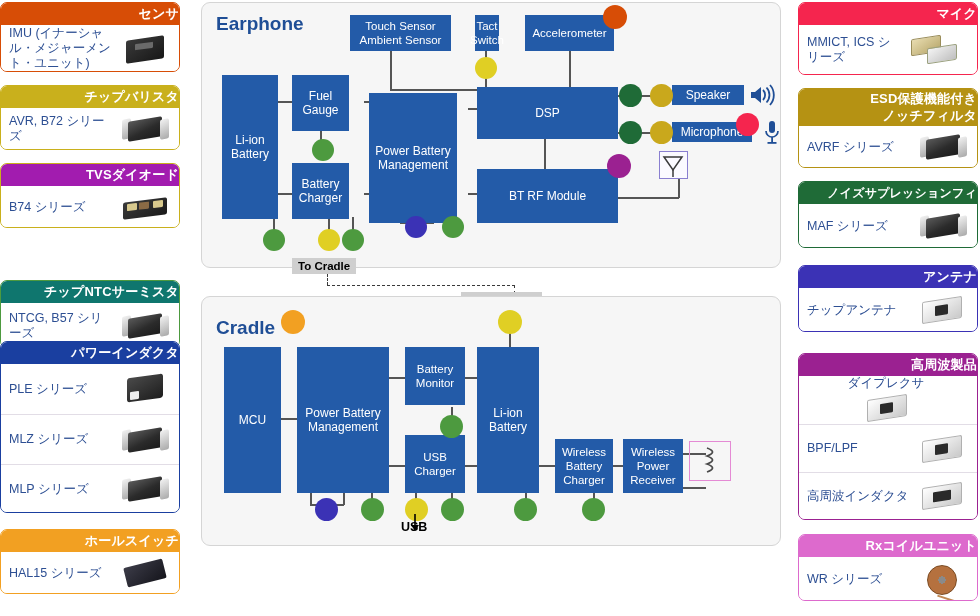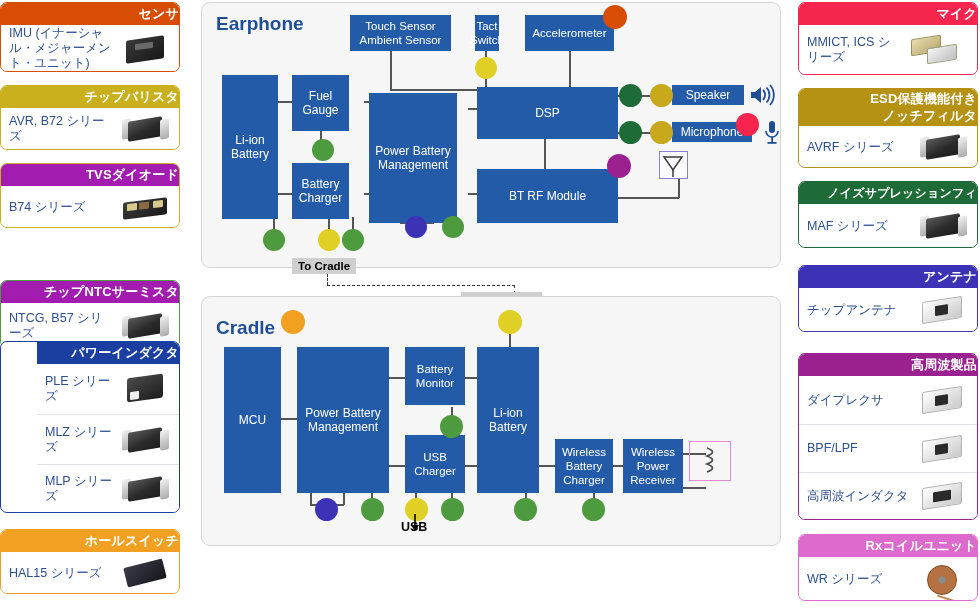--- a/index.html
+++ b/index.html
@@ -162,34 +162,34 @@
                 <div class="p" style="left:4px;"></div>
                 <div class="p" style="left:16px;background:#8a6a45;"></div>
                 <div class="p" style="left:30px;"></div>
               </div>
           </div>
         </div>
       </div>
     </div>
 
     <div class="card" id="card-ntc" style="top:280px;height:68px;border-color:#4d9a3f;">
-      <div class="card-hd" style="background:#a21caf;">チップNTCサーミスタ</div>
+      <div class="card-hd" style="background:#0f766e;">チップNTCサーミスタ</div>
       <div class="card-body">
         <div class="row" style="height:45px;">
           <div class="row-txt">NTCG, B57 シリーズ</div>
           <div class="thumb">
             <div class="mlcc-cap l"></div>
               <div class="mlcc-body"></div>
               <div class="mlcc-cap r"></div>
           </div>
         </div>
       </div>
     </div>
 
-    <div class="card" id="card-inductor" style="top:341px;height:172px;border-color:#1a3fa0;padding-left:36px;">
+    <div class="card" id="card-inductor" style="top:341px;height:172px;border-color:#1a3fa0;">
       <div class="card-hd" style="background:#1a3fa0;">パワーインダクタ</div>
       <div class="card-body">
         <div class="row" style="height:50px;">
           <div class="row-txt">PLE シリーズ</div>
           <div class="thumb">
             <div class="ple">
                 <div class="pad"></div>
               </div>
           </div>
         </div>
@@ -281,21 +281,21 @@
                 <div class="win"></div>
               </div>
           </div>
         </div>
       </div>
     </div>
 
     <div class="card" id="card-rf" style="top:353px;height:167px;border-color:#9b2191;">
       <div class="card-hd" style="background:#9b2191;">高周波製品</div>
       <div class="card-body">
-        <div class="row" style="height:48px;">
+        <div class="row" style="height:48px;flex-direction:column;">
           <div class="row-txt">ダイプレクサ</div>
           <div class="thumb">
             <div class="pkg-light">
                 <div class="win"></div>
               </div>
           </div>
         </div>
         <div class="row" style="height:48px;">
           <div class="row-txt">BPF/LPF</div>
           <div class="thumb">

